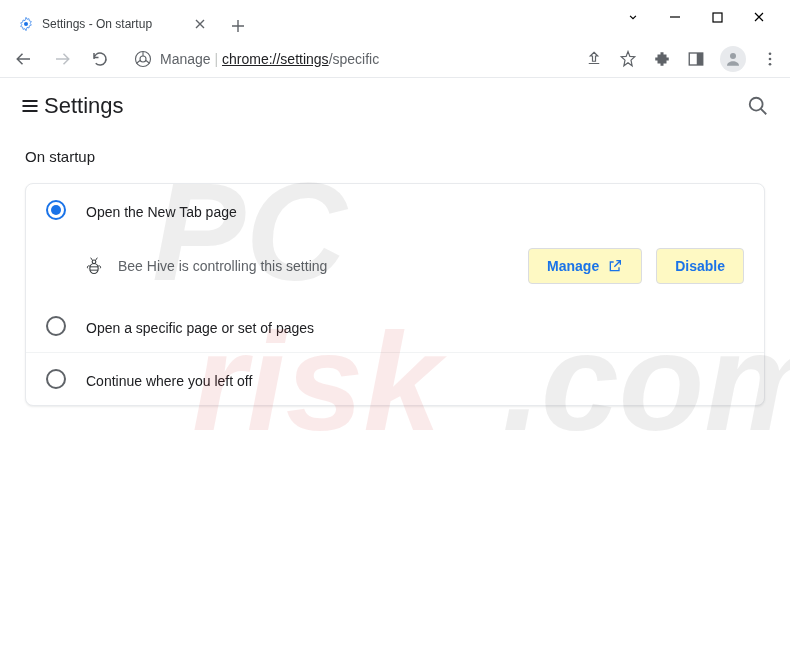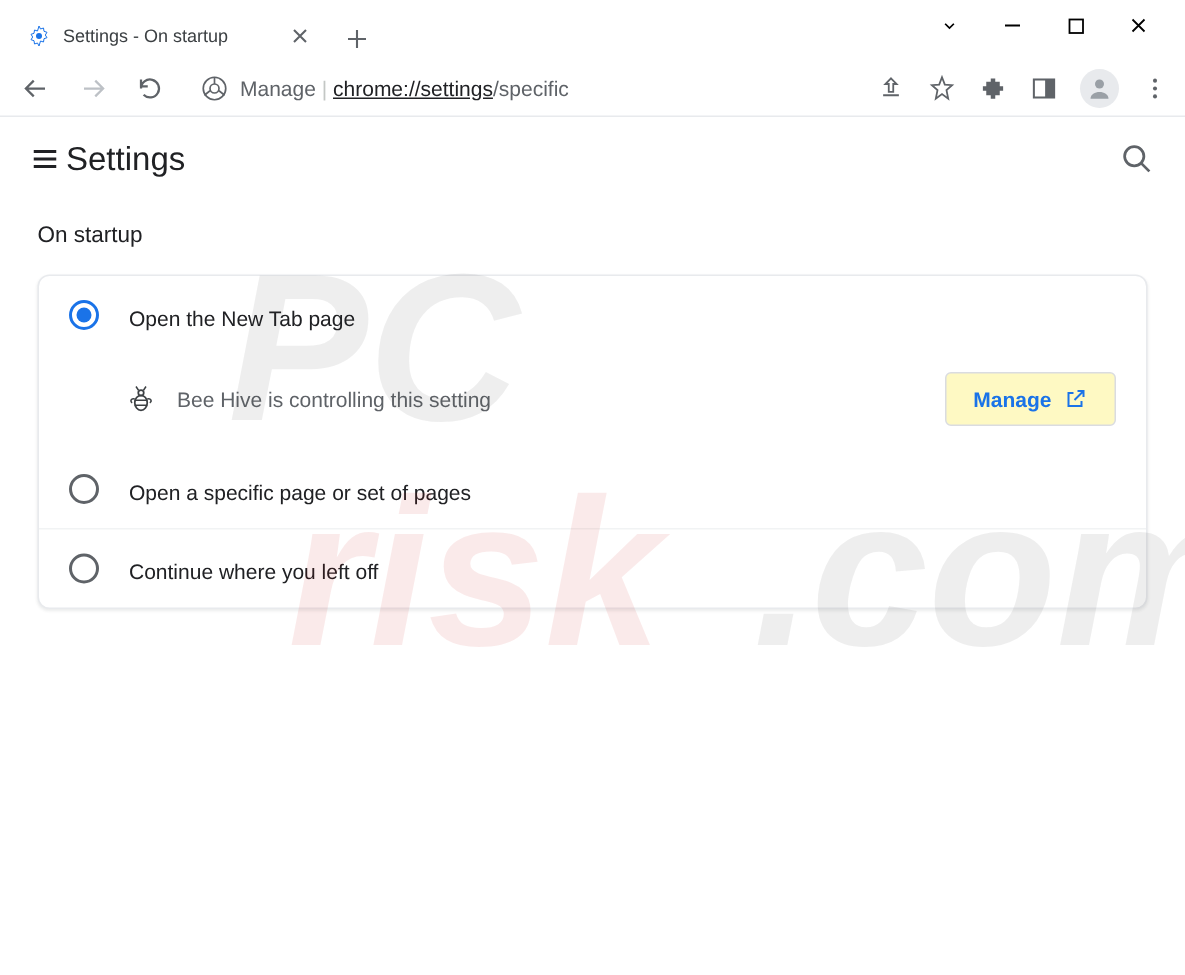--- a/index.html
+++ b/index.html
@@ -210,20 +210,23 @@
           <path d="M7 12c-3-1-4 2-2 3M17 12c3-1 4 2 2 3" fill="none" stroke="#3c4043" stroke-width="1.2"></path>
         </svg>
       </span>
       <span class="controlled-text">Bee Hive is controlling this setting</span>
       <button class="card-btn">
         <span>Manage</span>
         <svg viewBox="0 0 24 24">
             <path d="M14 4h6v6M20 4l-9 9M18 14v5H5V6h5" fill="none" stroke="currentColor" stroke-width="2"></path>
           </svg>
       </button>
+      <button class="card-btn">
+        <span>Disable</span>
+      </button>
     </div>
 
     <div class="radio-row">
       <span class="radio"></span>
       <span class="radio-label">Open a specific page or set of pages</span>
     </div>
 
     <div class="radio-row">
       <span class="radio"></span>
       <span class="radio-label">Continue where you left off</span>

